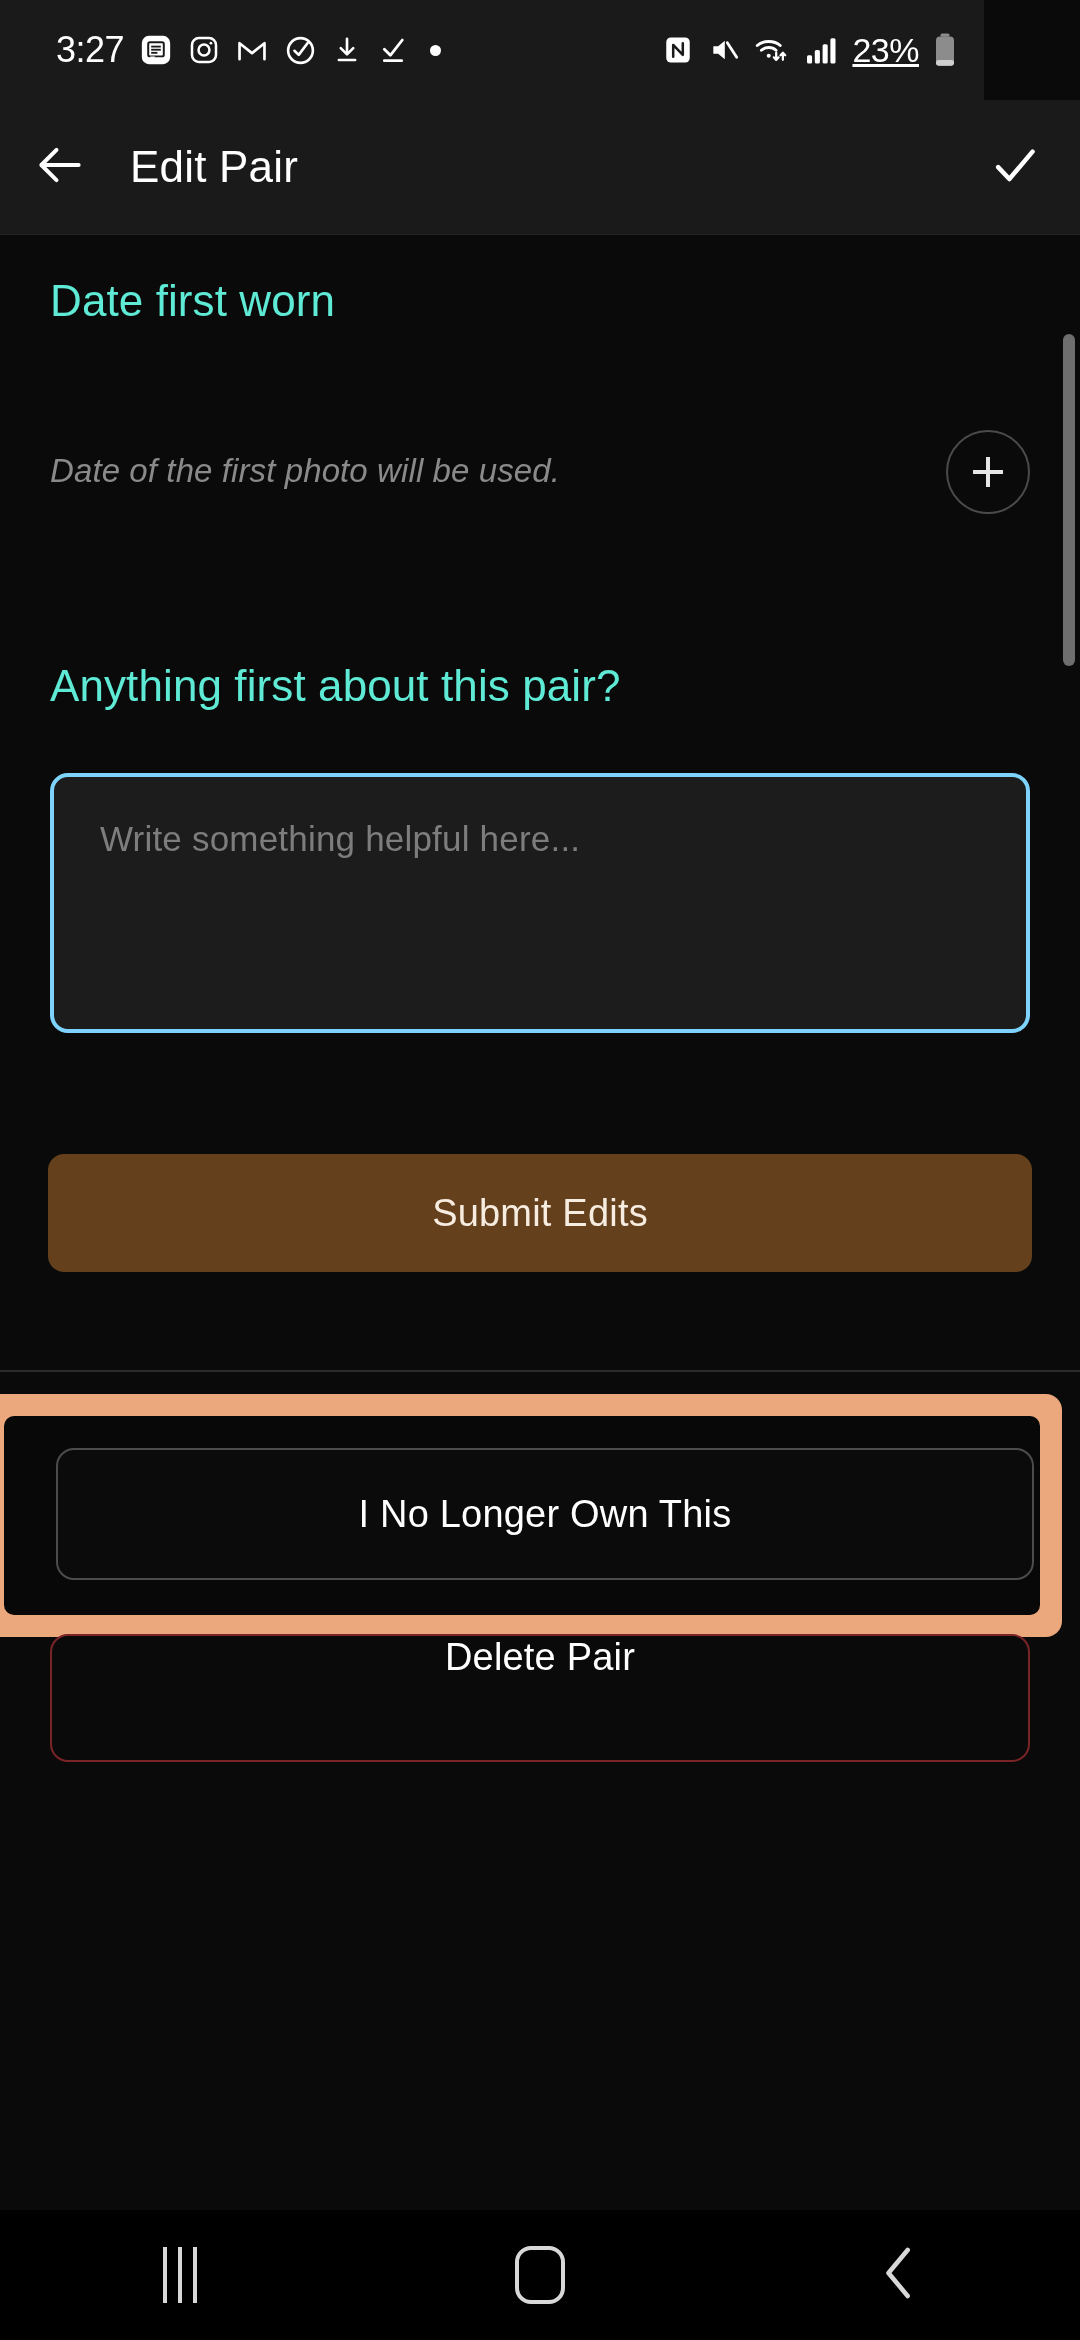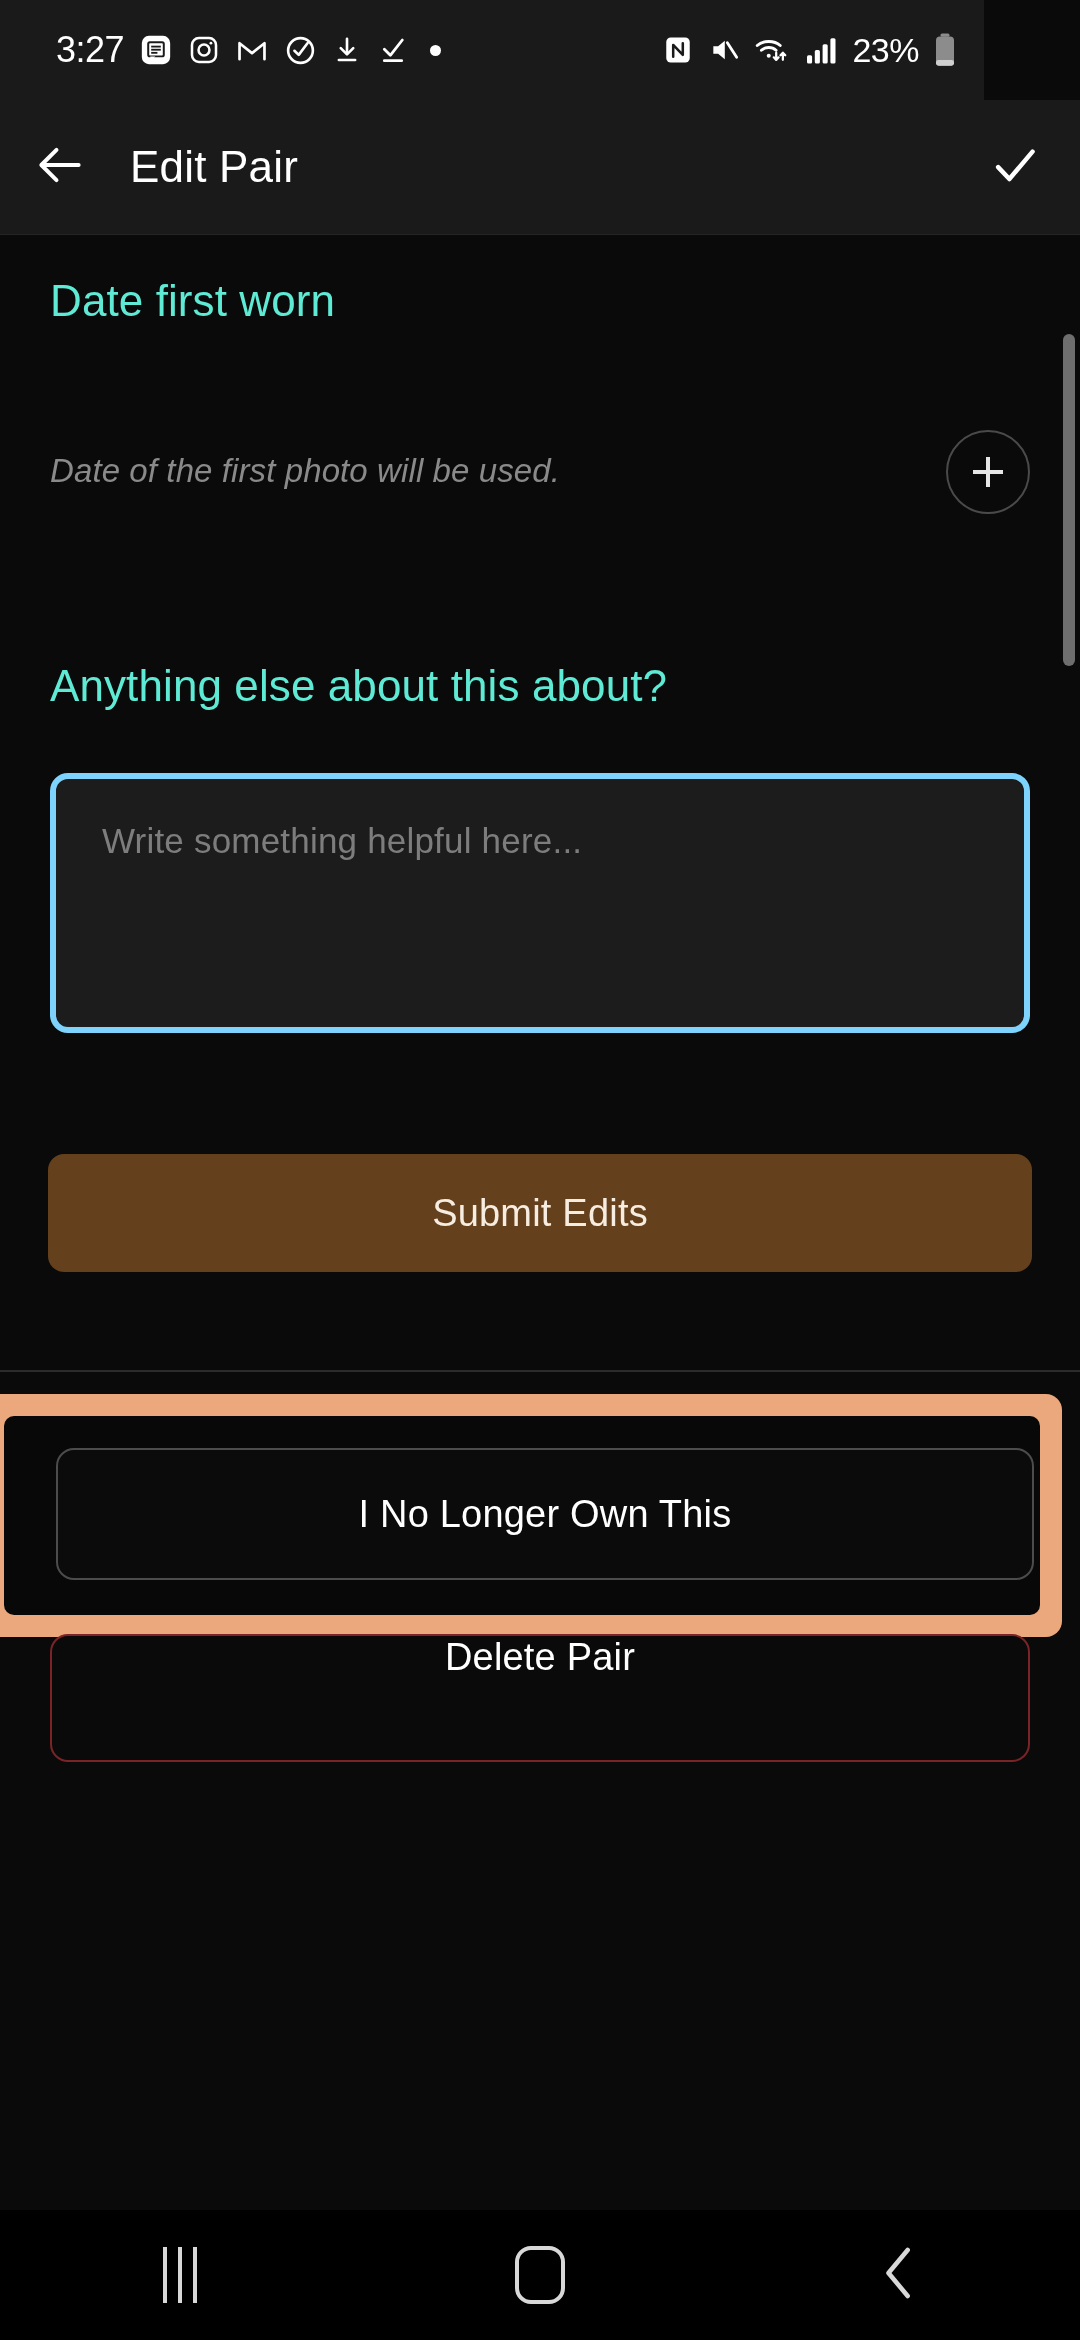--- a/index.html
+++ b/index.html
@@ -14,21 +14,21 @@
   }
 
   
   .status-bar{
     position:absolute; top:0; left:0; width:984px; height:100px;
     background:#1a1a1a;
     display:flex; align-items:center; justify-content:space-between;
     padding:0 26px 0 56px;
   }
   .sb-left{ display:flex; align-items:center; gap:15px; }
-  .sb-right{ display:flex; align-items:center; gap:13px; }
+  .sb-right{ display:flex; align-items:center; gap:13px;text-decoration:underline; }
   .sb-clock{ font-size:36px; font-weight:400; letter-spacing:-0.5px; color:#fff; line-height:1; }
   .sb-ico{ display:inline-flex; align-items:center; justify-content:center; }
   .sb-dot{ width:11px; height:11px; border-radius:50%; background:#fff; margin-left:6px;}
   .sb-batt-pct{ font-size:34px; color:#fff; letter-spacing:-0.5px;}
 
   
   .app-bar{
     position:absolute; top:100px; left:0; width:1080px; height:135px;
     background:#1a1a1a;
     display:flex; align-items:center;
@@ -76,21 +76,21 @@
     background:#6e6e6e;
   }
 
   
   .notes-block{ position:absolute; top:425px; left:0; width:1080px; }
   .notes-block .section-title{ margin-left:50px; }
   .notes-field{
     position:absolute; top:112px; left:50px;
     width:980px; height:260px;
     background:#1c1c1c;
-    border:6px solid #7dd3fc;
+    border:4px solid #7dd3fc;
     border-radius:18px;
     padding-left:24px;
   }
   .notes-placeholder{
     position:absolute; top:42px; left:46px;
     font-size:35px; color:#7d7d7d; letter-spacing:0.2px;
   }
 
   
   .submit-btn{
@@ -285,21 +285,21 @@
           <span class="plus-h" style="top:13px;left:0;"></span>
           <span class="plus-v" style="left:13px;top:0;"></span>
         </span>
       </div>
     </div>
   </div>
 
   <div class="scrollbar-thumb"></div>
 
   <div class="notes-block">
-    <div class="section-title">Anything else about this about?</div>
+    <div class="section-title">Anything first about this pair?</div>
     <div class="notes-field">
       <div class="notes-placeholder">Write something helpful here...</div>
     </div>
   </div>
 
   <div class="submit-btn">
     <span>Submit Edits</span>
   </div>
 
   <div class="divider"></div>

